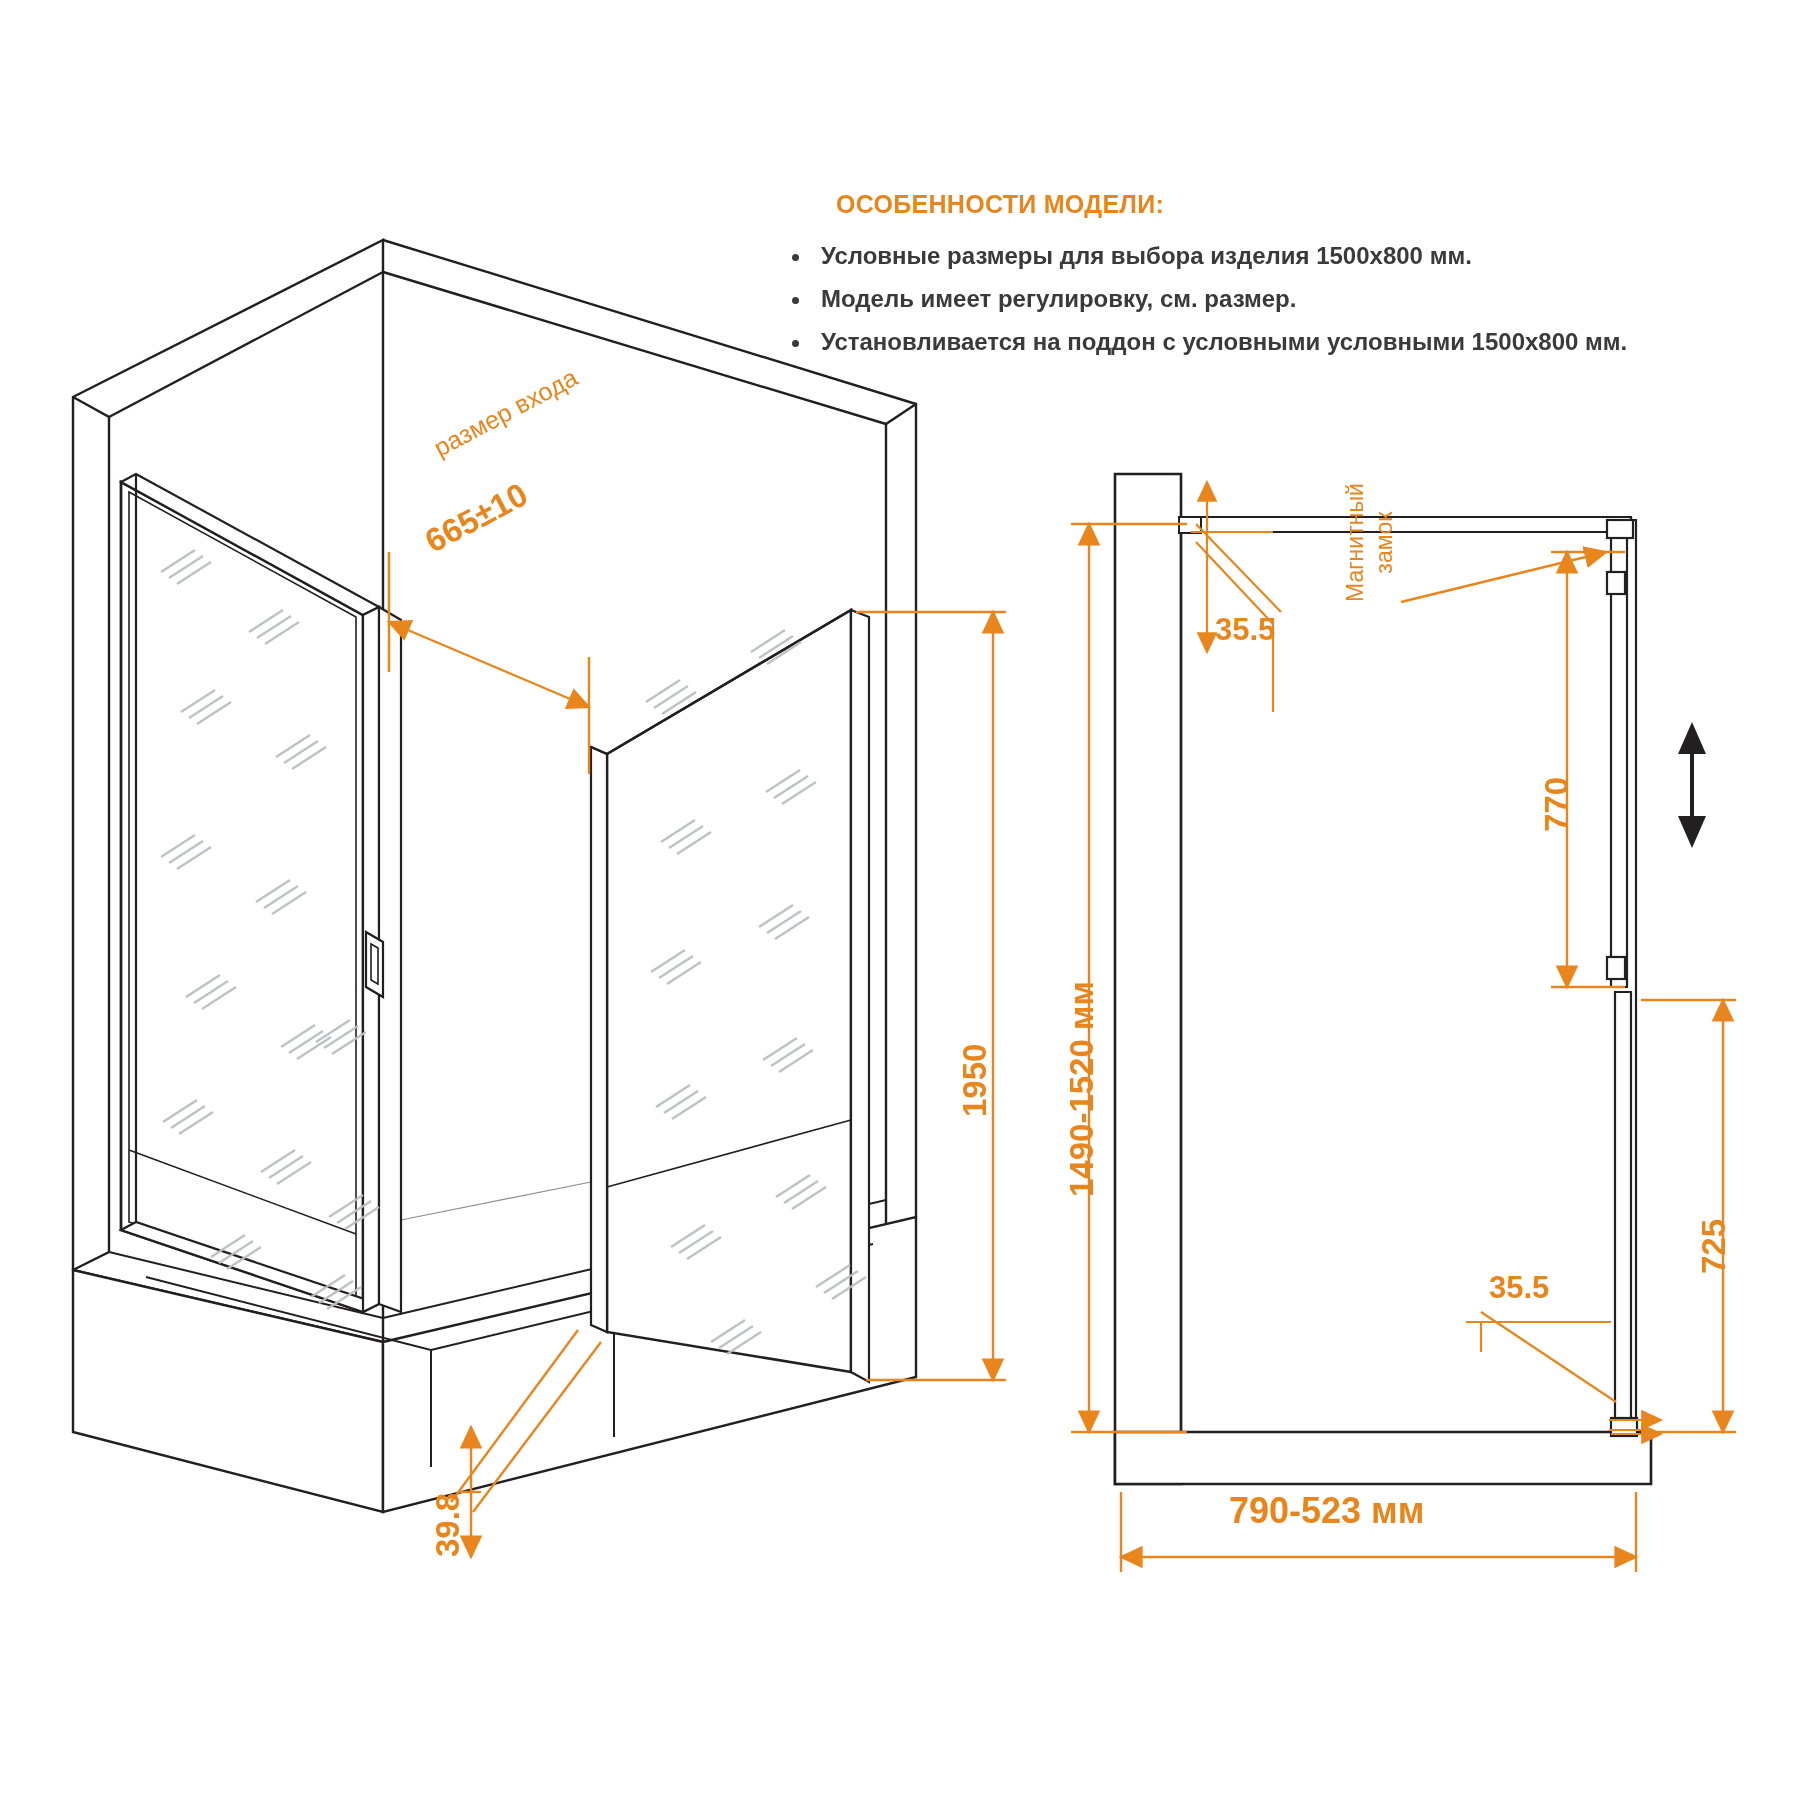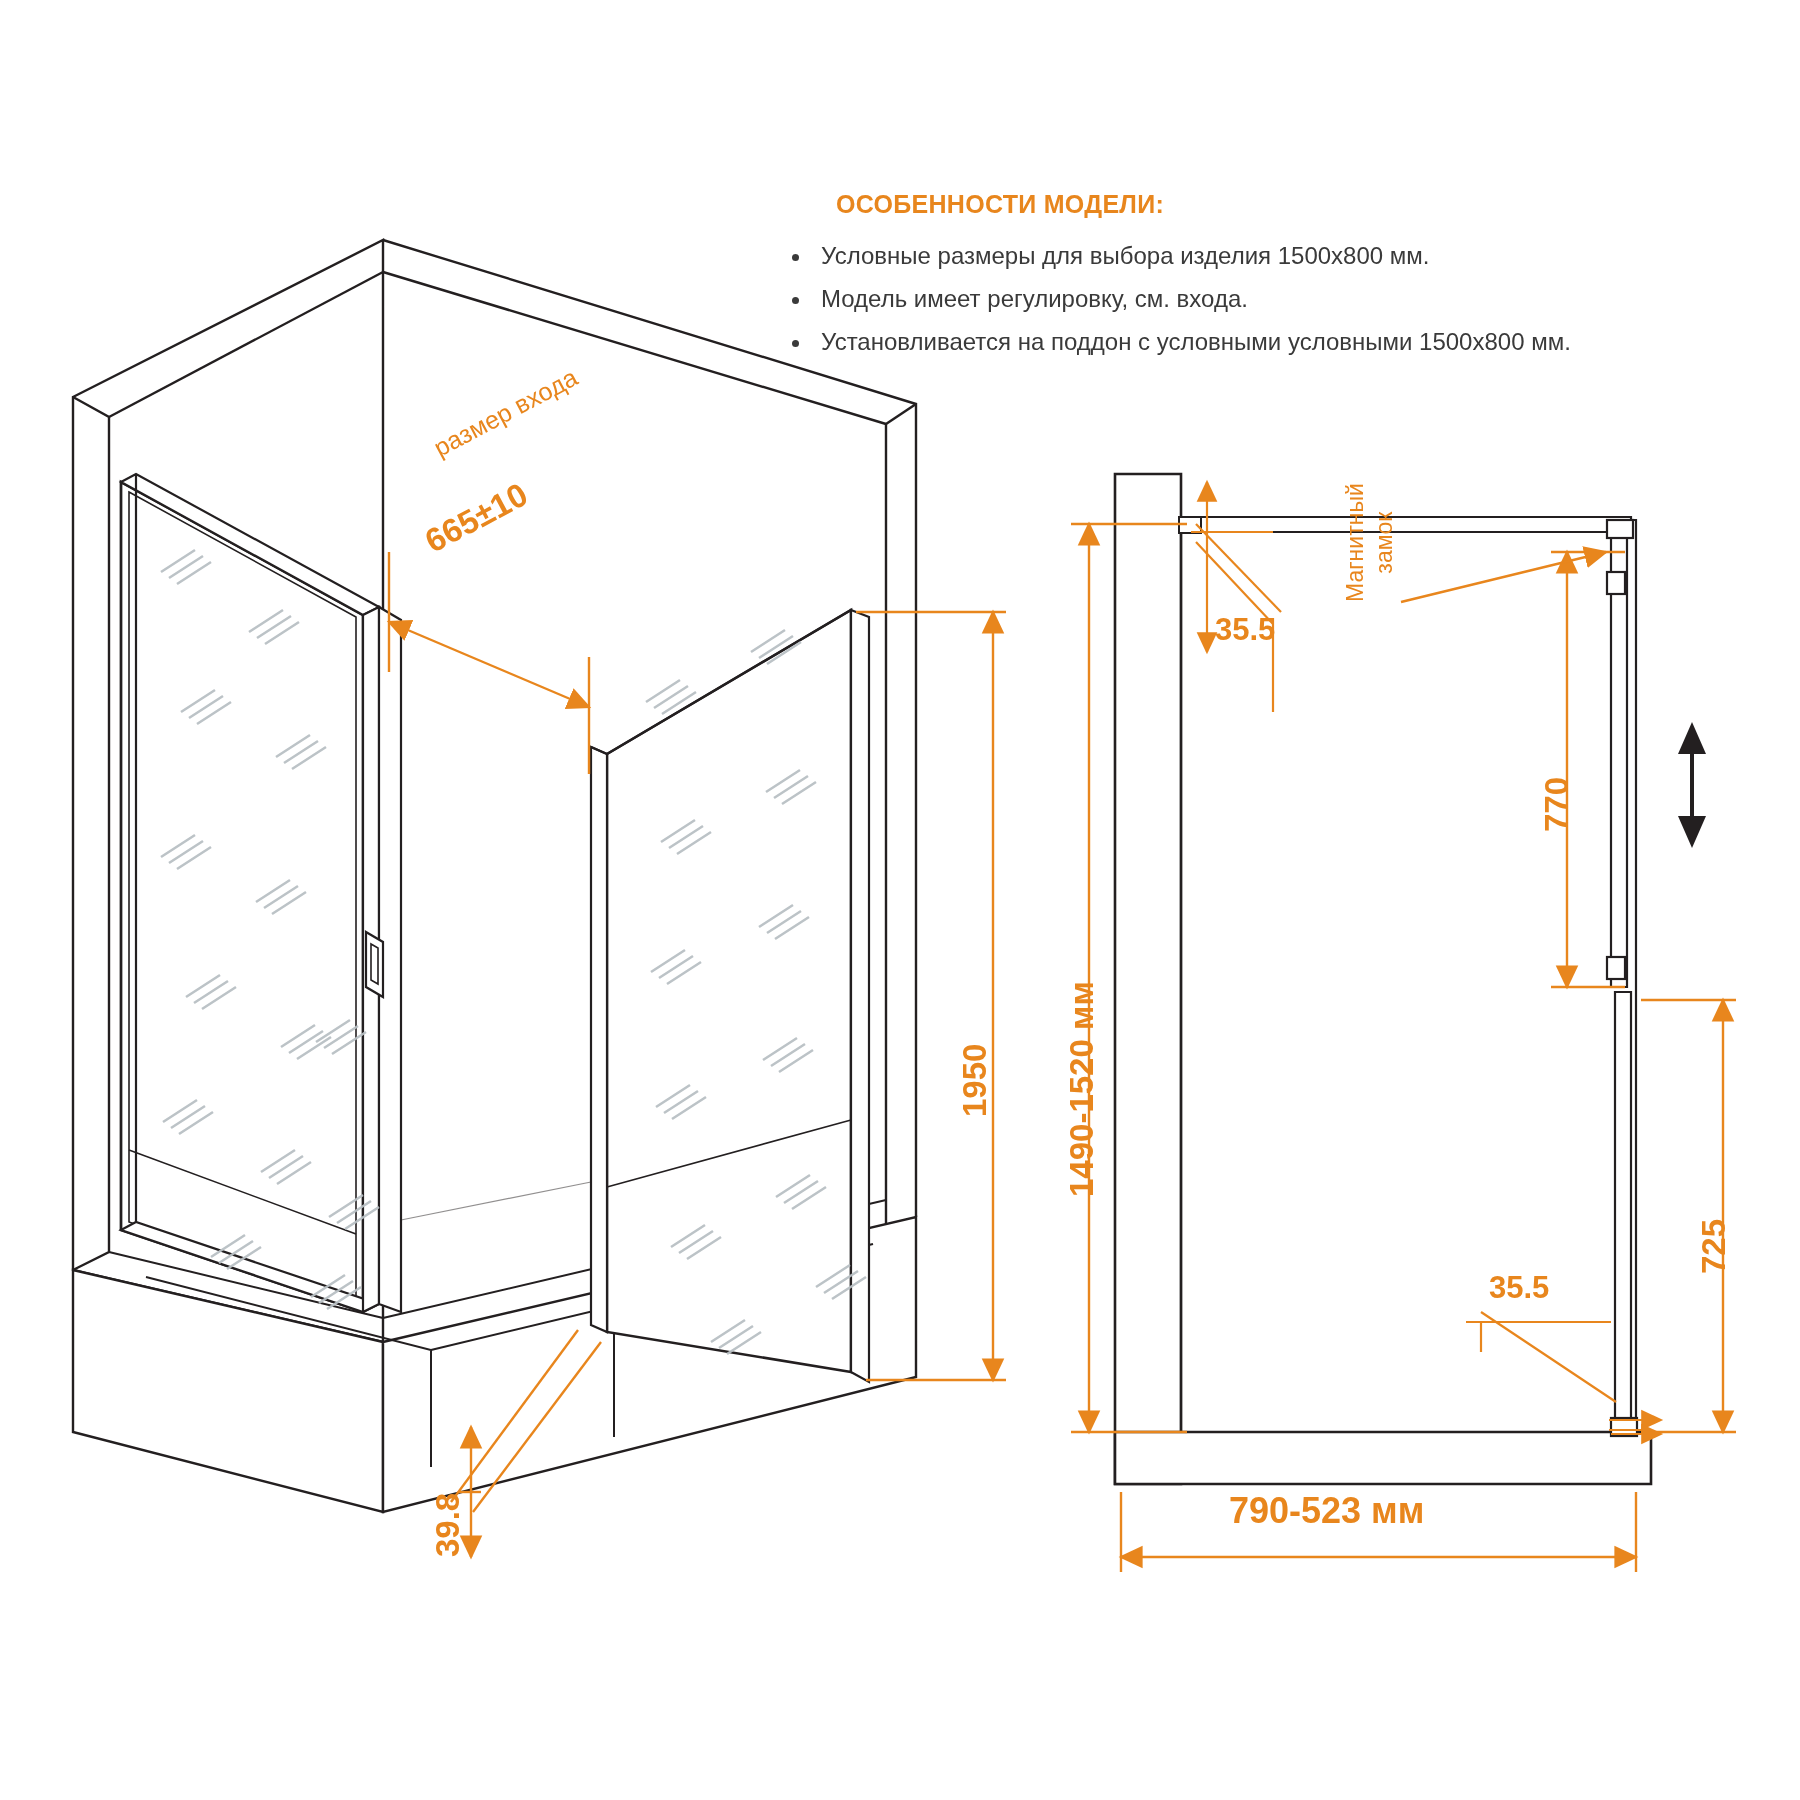--- a/index.html
+++ b/index.html
@@ -9,21 +9,21 @@
 
   .features-title{
     position:absolute;left:825px;top:178px;
     font-size:25px;font-weight:bold;color:#e8861d;letter-spacing:.3px;
   }
   .features-list{
     position:absolute;left:760px;top:225px;width:880px;
     margin:0;padding:0 0 0 42px;
     color:#3a3a3a;font-size:24px;line-height:1.58;
   }
-  .features-list li{margin:0 0 5px 0;padding-left:8px;}
+  .features-list li{margin:0 0 5px 0;padding-left:8px;font-weight:bold;}
 
   .footnote{
     position:absolute;left:600px;top:1612px;width:660px;text-align:center;
     font-size:20px;color:#333;
   }
 
   .dim{
     position:absolute;color:#e8861d;font-weight:bold;
     font-size:30px;white-space:nowrap;
   }
@@ -220,21 +220,21 @@
     <g stroke="#231f20" stroke-width="4" fill="none">
       <path d="M1681,718 L1681,828"></path>
       <path d="M1681,710 L1667,742 L1695,742 Z" fill="#231f20" stroke="none"></path>
       <path d="M1681,836 L1667,804 L1695,804 Z" fill="#231f20" stroke="none"></path>
     </g>
   </svg>
 
   <div class="features-title">ОСОБЕННОСТИ МОДЕЛИ:</div>
   <ul class="features-list">
     <li>Условные размеры для выбора изделия 1500х800 мм.</li>
-    <li>Модель имеет регулировку,  см.  входа.</li>
+    <li>Модель имеет регулировку,  см.  размер.</li>
     <li>Установливается на поддон с условными условными 1500х800 мм.</li>
   </ul>
 
   <div class="label-entry" style="left:418px;top:425px;transform:rotate(-28deg);transform-origin:left top;">размер входа</div>
   <div class="dim" style="left:408px;top:515px;transform:rotate(-28deg);transform-origin:left top;font-size:33px;">665±10</div>
 
   <div class="dim rot90" style="left:945px;top:1105px;font-size:33px;">1950</div>
 
   <div class="dim rot90" style="left:418px;top:1545px;font-size:33px;">39.8</div>
 

